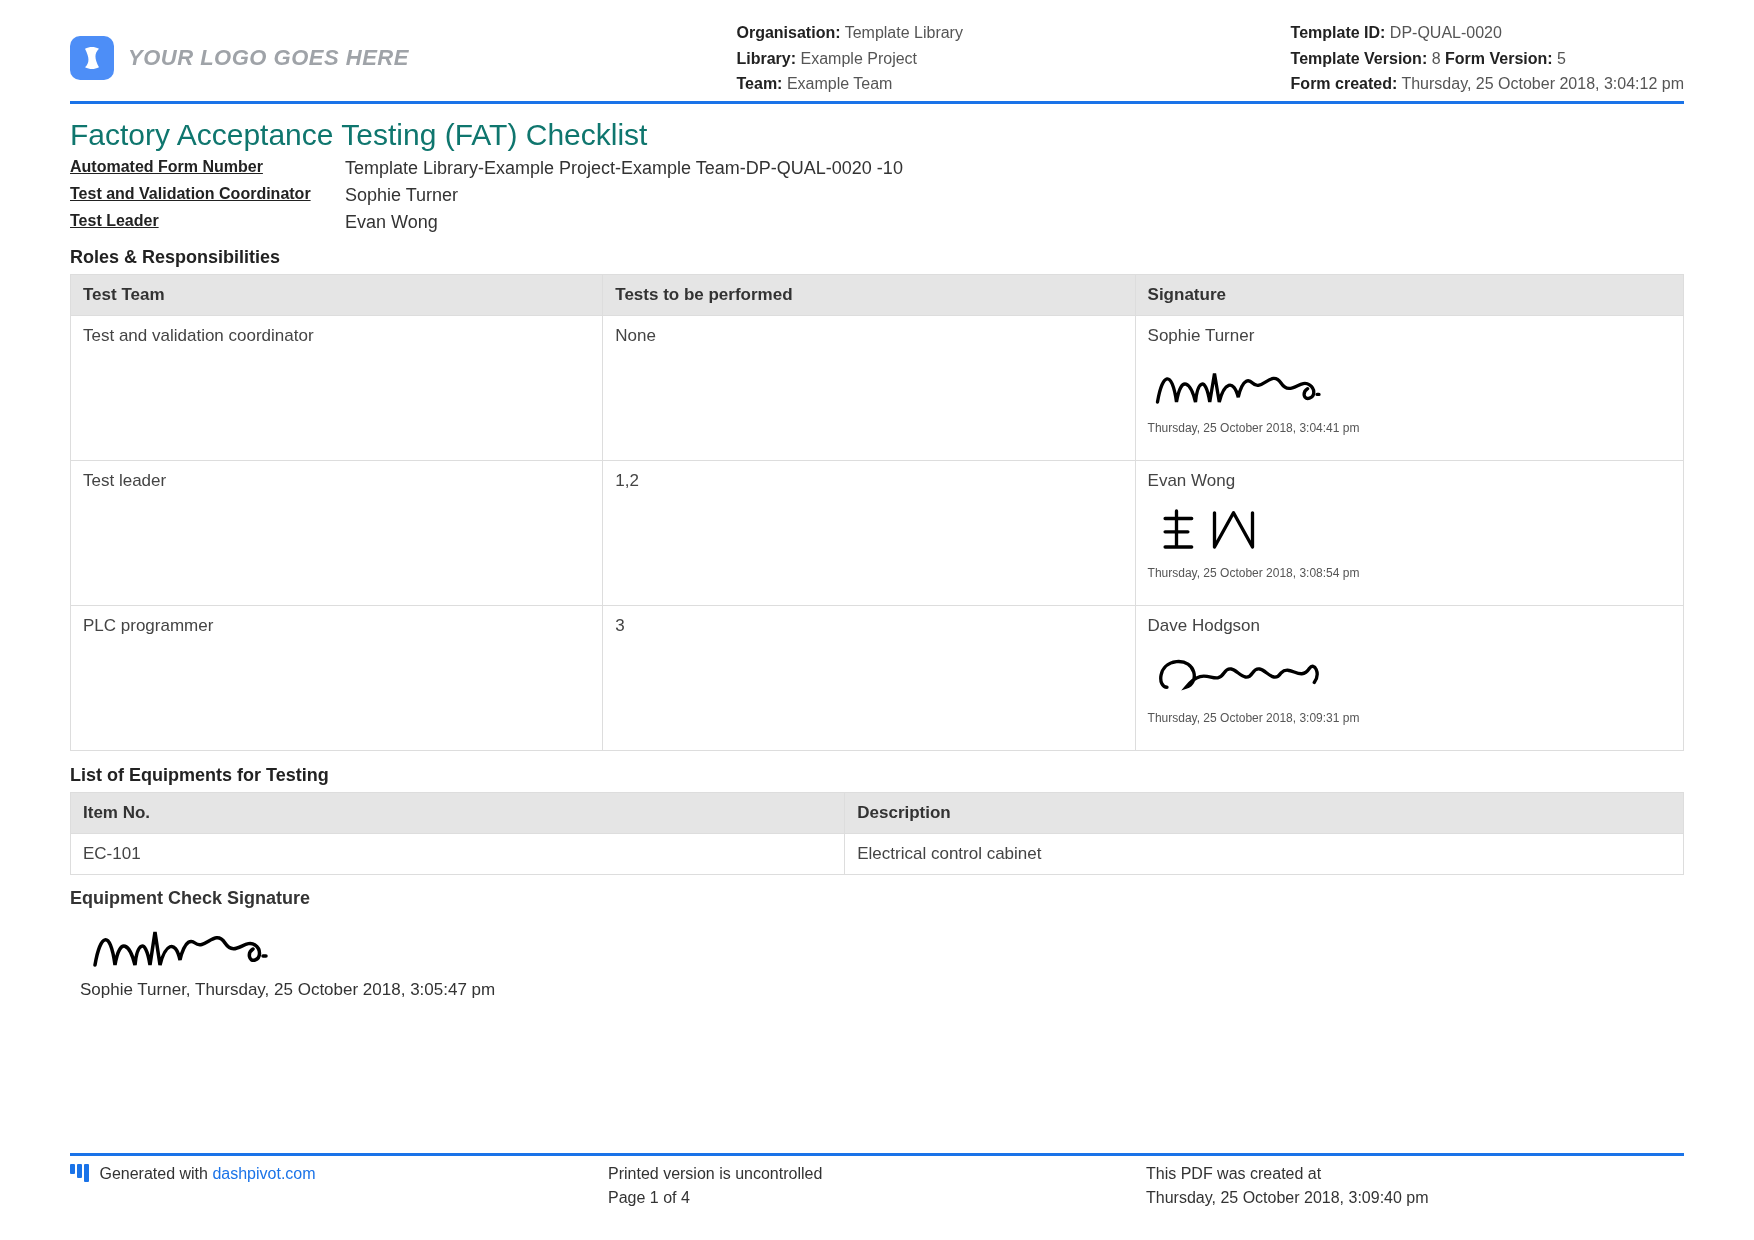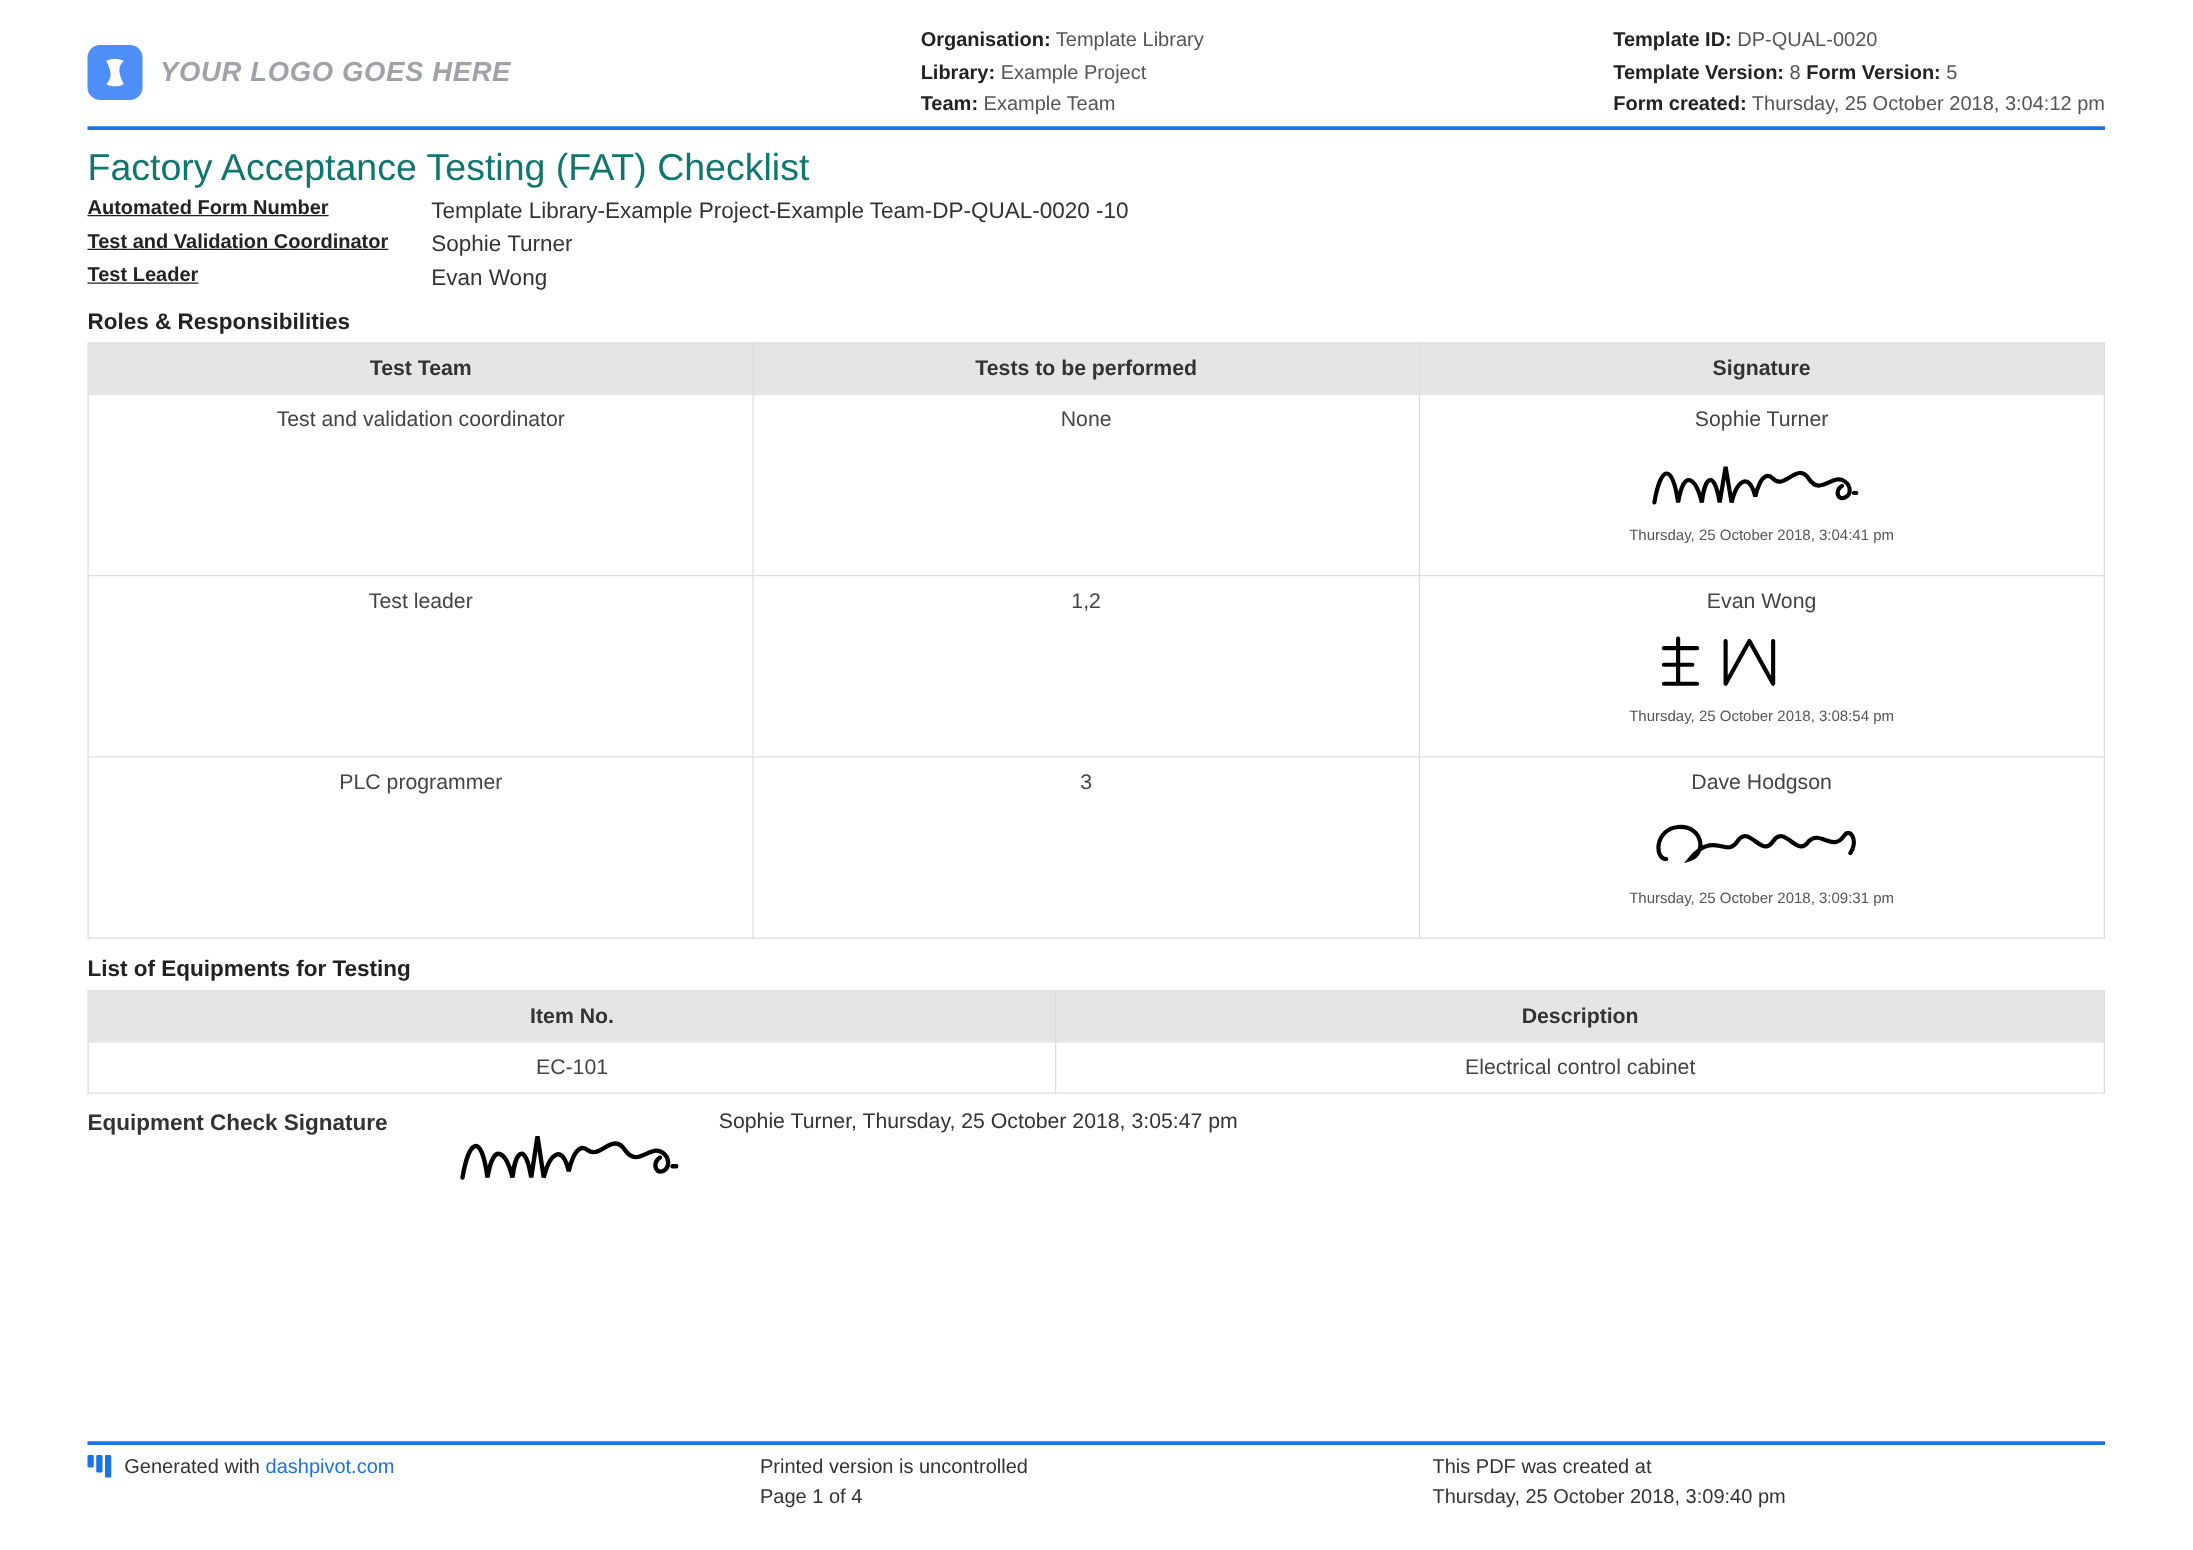--- a/index.html
+++ b/index.html
@@ -54,34 +54,34 @@
     color: #222;
   }
   table {
     width: 100%;
     border-collapse: collapse;
     font-size: 17px;
   }
   th, td {
     border: 1px solid #ddd;
     padding: 10px 12px;
-    text-align: center;
+    text-align: left;
     vertical-align: top;
   }
   th { background: #e5e5e5; font-weight: 700; }
   td { color: #444; }
   .sig-cell { min-height: 120px; }
   .sig-name { margin-bottom: 4px; }
   .sig-img {
     width: 190px;
     height: 58px;
     margin: 4px 0;
   }
   .sig-date { font-size: 12px; color: #555; }
-  .eq-sig-row { display: flex; align-items: flex-start; margin-top: 12px; }
+  .eq-sig-row { display: flex; align-items: flex-start; margin-top: 12px; flex-direction: column; }
   .eq-sig-label { width: 275px; font-weight: 700; font-size: 18px; line-height: 1.3; }
   .eq-sig-svg { width: 210px; margin-left: 10px; }
   .eq-sig-text { margin-left: 10px; font-size: 17px; color: #333; flex: 1; }
   .footer {
     position: absolute;
     bottom: 30px;
     left: 70px;
     right: 70px;
     border-top: 3px solid #1a73e8;
     padding-top: 6px;

